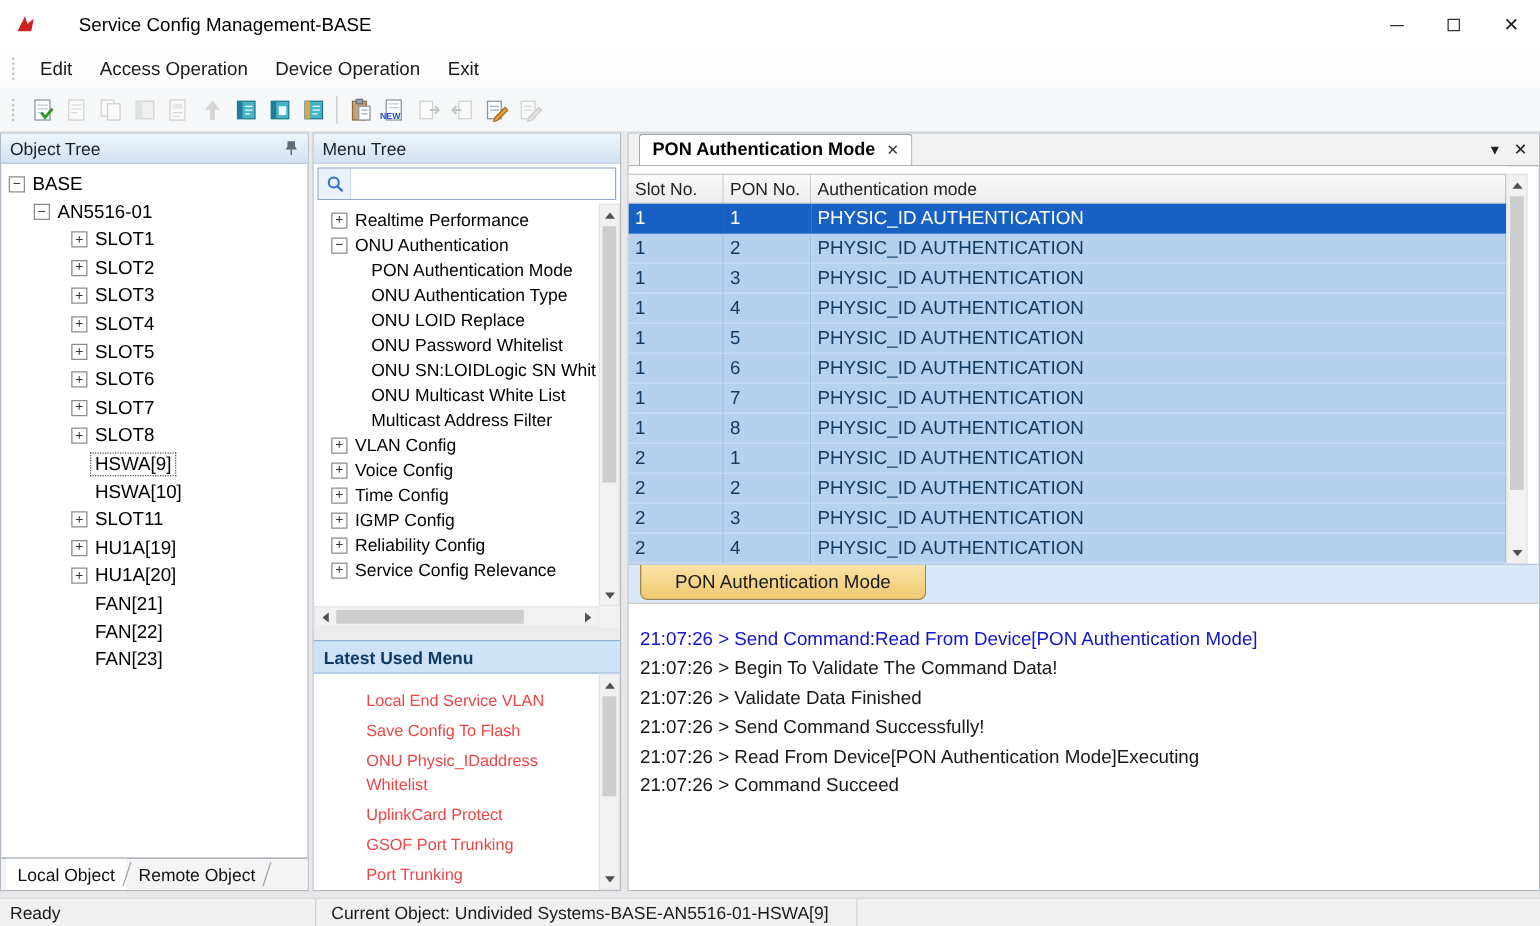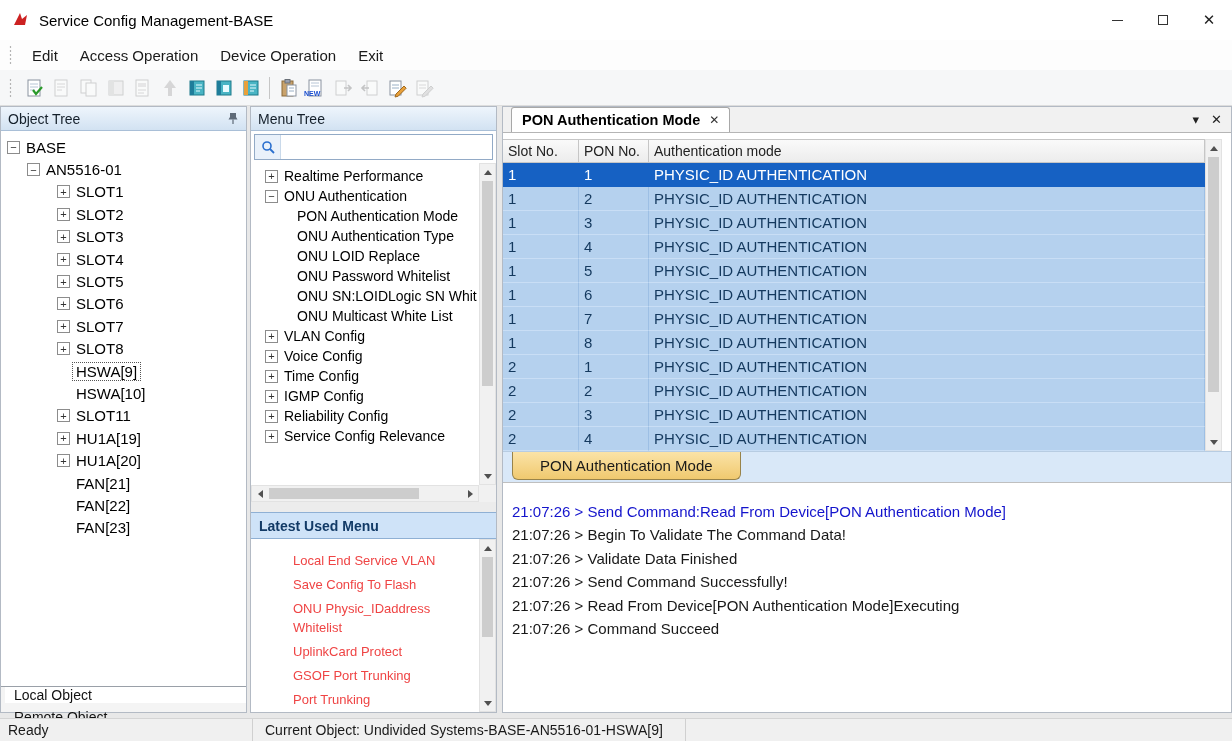--- a/index.html
+++ b/index.html
@@ -1,20 +1,20 @@
 <!DOCTYPE html>
 <html><head>
 <meta charset="utf-8">
 <style>
   * { margin:0; padding:0; box-sizing:border-box; }
   html,body { width:1232px; height:741px; }
   body { font-family:"Liberation Sans", sans-serif; background:#fff; position:relative; overflow:hidden; font-size:14px; color:#1a1a1a; }
 
   
-  .titlebar { position:absolute; top:0; left:0; right:0; height:40px; background:#fff; display:flex; align-items:center; }
+  .titlebar { position:absolute; top:0; left:0; right:0; height:40px; background:#fff; display:flex; align-items:center;gap:24px; }
   .logo { width:18px; height:18px; margin-left:12px; flex:0 0 auto; }
   .title { margin-left:9px; font-size:15px; color:#000; }
   .winbtns { margin-left:auto; display:flex; height:100%; }
   .winbtn { width:46px; height:100%; display:flex; align-items:center; justify-content:center; font-size:15px; color:#222; }
   .min-glyph { width:11px; height:1px; background:#333; }
   .max-glyph { width:10px; height:10px; border:1px solid #333; }
 
   
   .menubar { position:absolute; top:40px; left:0; right:0; height:30px; background:#fdfdfd; display:flex; align-items:center; }
   .grip { width:5px; height:20px; margin:0 8px; background-image:radial-gradient(#b4b4b4 1px, transparent 1.2px); background-size:5px 4px; }
@@ -35,21 +35,21 @@
   .ph-flex { flex:1; }
 
   
   .panel-objtree { left:0; width:247px; }
   .otree { position:absolute; top:24px; bottom:26px; left:0; right:0; overflow:hidden; padding-top:5px; }
   .tnode { height:22.4px; display:flex; align-items:center; font-size:15px; color:#000; white-space:nowrap; }
   .lvl0 { padding-left:6px; } .lvl1 { padding-left:26px; } .lvl2 { padding-left:56px; }
   .expander { width:13px; height:13px; flex:0 0 13px; border:1px solid #8c8c8c; background:#fff; font-size:11px; line-height:10px; display:flex; align-items:center; justify-content:center; margin-right:6px; color:#333; }
   .exp-spacer { width:19px; flex:0 0 19px; }
   .tnode.selected .tlabel { border:1px dotted #555; padding:0 3px; margin-left:-4px; background:#fff; }
-  .obj-tabrow { position:absolute; bottom:0; left:0; right:0; height:26px; border-top:1px solid #9aa0a8; background:#f4f4f4; display:flex; align-items:stretch; padding-left:4px;flex-direction:column; }
+  .obj-tabrow { position:absolute; bottom:0; left:0; right:0; height:26px; border-top:1px solid #9aa0a8; background:#f4f4f4; display:flex; align-items:stretch; padding-left:4px; }
   .obj-tab { padding:0 9px; font-size:14px; display:flex; align-items:center; color:#111; }
   .obj-tab.active { background:#fff; }
   .tab-slash { width:1px; background:#9aa0a8; transform:skewX(-18deg); margin:3px 0; }
 
   
   .panel-menutree { left:250px; width:247px; }
   .search-row { position:absolute; top:24px; left:0; right:0; height:32px; padding:3px; background:#fff; }
   .search-box { display:flex; height:26px; border:1px solid #92aac6; background:#fff; }
   .search-btn { width:26px; display:flex; align-items:center; justify-content:center; background:#e9f1fa; border-right:1px solid #c9d9ea; }
   .search-input { flex:1; border:none; outline:none; font-size:14px; padding:0 5px; font-family:"Liberation Sans", sans-serif; }
@@ -363,20 +363,23 @@
           </div>
         <div class="mnode mlvl1">
             <span>ONU Password Whitelist</span>
           </div>
         <div class="mnode mlvl1">
             <span>ONU SN:LOIDLogic SN Whit</span>
           </div>
         <div class="mnode mlvl1">
             <span>ONU Multicast White List</span>
           </div>
+        <div class="mnode mlvl1">
+            <span>Multicast Address Filter</span>
+          </div>
         <div class="mnode mlvl0">
             <span class="expander">+</span>
             <span>VLAN Config</span>
           </div>
         <div class="mnode mlvl0">
             <span class="expander">+</span>
             <span>Voice Config</span>
           </div>
         <div class="mnode mlvl0">
             <span class="expander">+</span>

